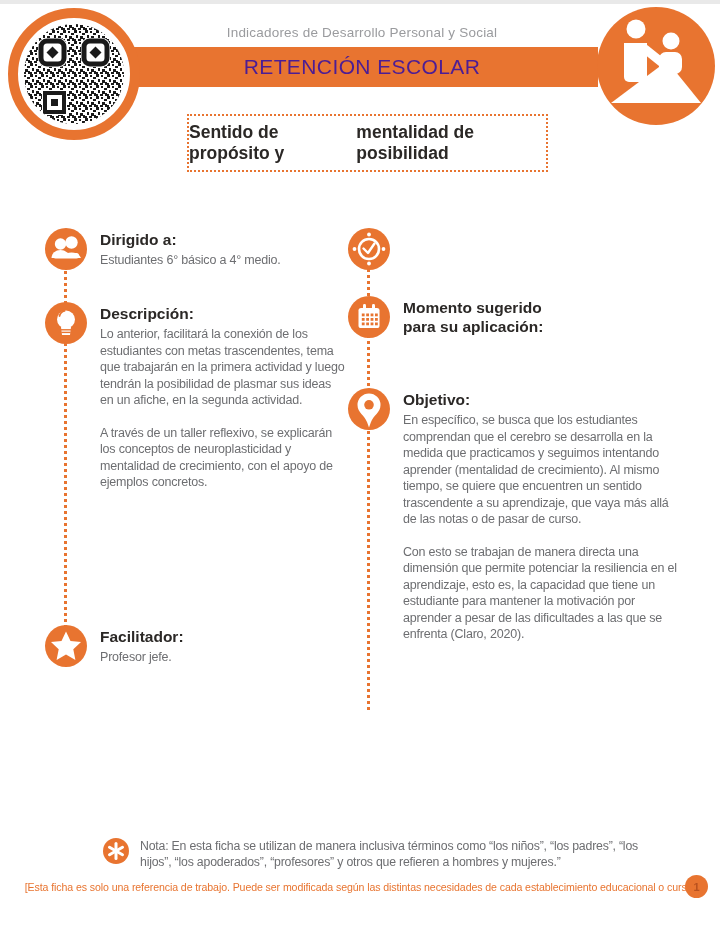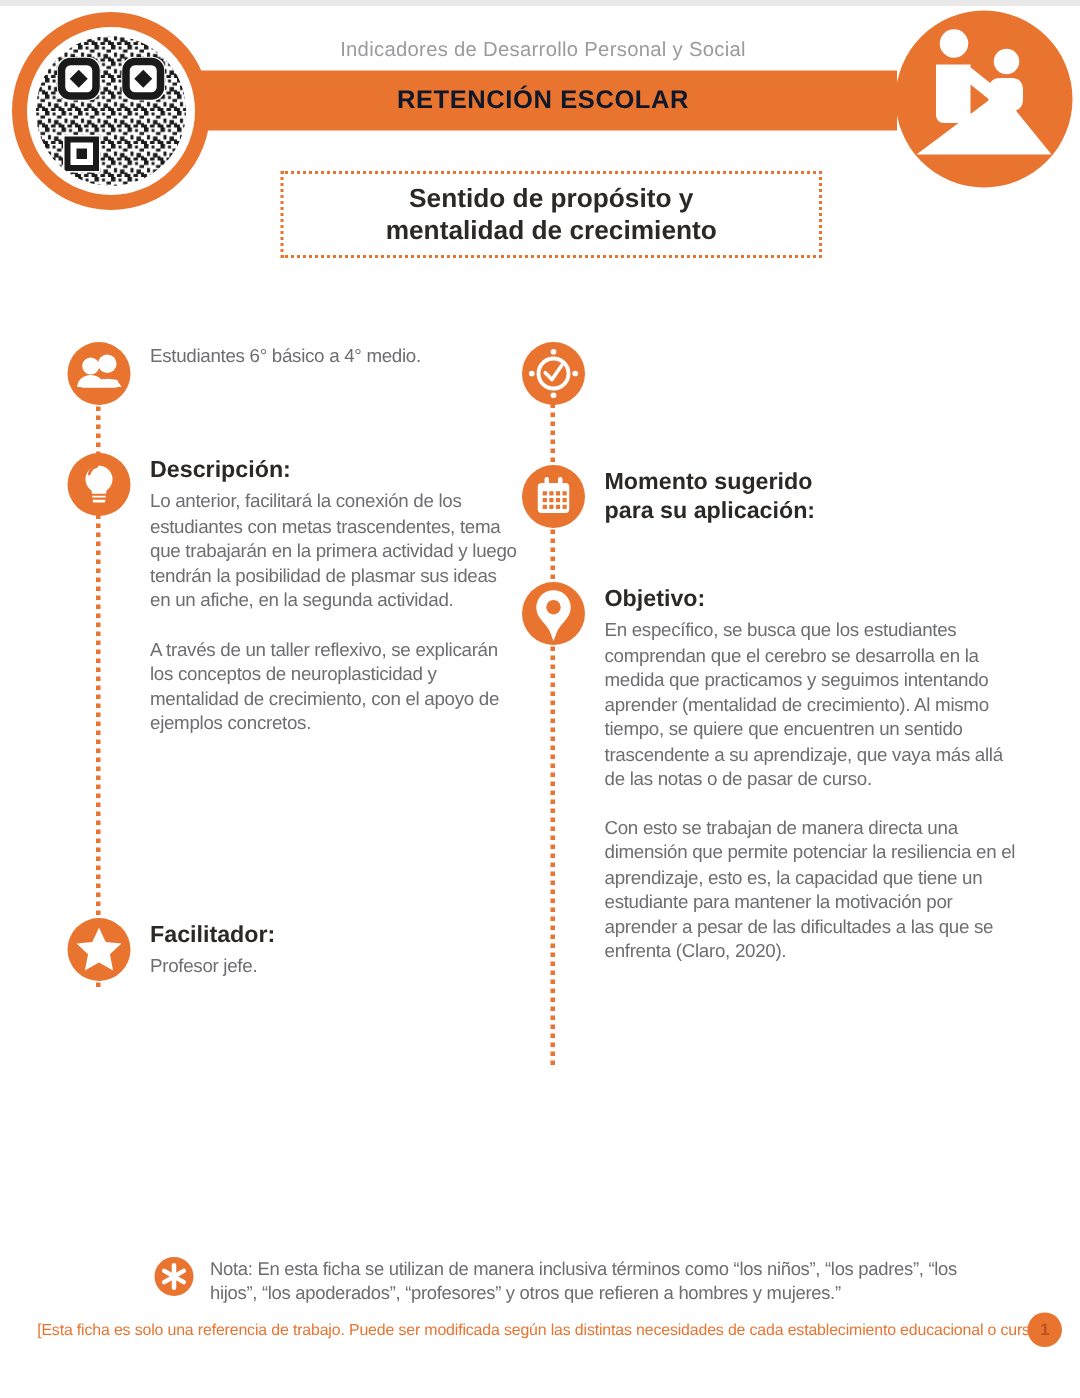--- a/index.html
+++ b/index.html
@@ -12,32 +12,32 @@
   
   .category-label {
     position:absolute; left:126px; top:21px; width:472px;
     text-align:center; font-size:13.5px; color:#9a9b9e; letter-spacing:.2px;
   }
   .banner {
     position:absolute; left:126px; top:43px; width:472px; height:40px;
     background:#E87430; display:flex; align-items:center; justify-content:center;
   }
   .banner-title {
-    color:#0f172a; font-weight:bold; font-size:17px; letter-spacing:.4px;
+    color:#4c1d95; font-weight:normal; font-size:21px; letter-spacing:.4px;
   }
   .qr-badge { position:absolute; left:8px; top:4px; width:132px; height:132px; z-index:3; }
   .header-badge {
     position:absolute; left:597px; top:3px; width:118px; height:118px;
     background:#E87430; border-radius:50%; z-index:3;
     display:flex; align-items:center; justify-content:center;
   }
   .title-box {
     position:absolute; left:187px; top:110px; width:361px; height:58px;
     border:2px dotted #E87430;
-    display:flex; flex-direction:column; align-items:center; justify-content:center;
+    display:flex; flex-direction:row; align-items:center; justify-content:center;
   }
   .title-box div { font-size:17.5px; font-weight:bold; color:#2b2826; line-height:21px; }
   
   .col { position:absolute; top:224px; }
   .col-left  { left:45px;  width:300px; }
   .col-right { left:348px; width:332px; }
   .dotline {
     position:absolute; left:19px; width:0; border-left:3px dotted #E87430; z-index:0;
   }
   .col-left  .dotline { top:30px; height:400px; }
@@ -135,37 +135,38 @@
       <circle cx="39" cy="22" r="9.5" fill="#ffffff"></circle>
       <path d="M27,36 h23 v34 a5 5 0 0 1 -5 5 h-13 a5 5 0 0 1 -5 -5 z" fill="#ffffff"></path>
       <line x1="48" y1="42" x2="68" y2="58" stroke="#ffffff" stroke-width="9" stroke-linecap="round"></line>
       <circle cx="74" cy="34" r="8.5" fill="#ffffff"></circle>
       <rect x="62" y="45" width="23" height="22" rx="7" fill="#ffffff"></rect>
     </svg>
   </div>
 
   <div class="title-box">
     <div>Sentido de propósito y</div>
-    <div>mentalidad de crecimiento</div>
+    <div>mentalidad de posibilidad</div>
   </div>
 
   <div class="col col-left">
     <div class="dotline"></div>
 
     <div class="section" style="top:0">
       <div class="icon-circle">
         <svg width="42" height="42" viewBox="0 0 42 42">
           <circle cx="26.5" cy="14.5" r="6.2" fill="#ffffff"></circle>
           <path d="M17,30 a10 8 0 0 1 19,0 z" fill="#ffffff"></path>
           <circle cx="15.5" cy="16" r="5.7" fill="#ffffff"></circle>
           <path d="M6.5,30 a9 8 0 0 1 18,0 z" fill="#ffffff"></path>
           <rect x="8" y="25" width="26" height="5.5" rx="2.5" fill="#ffffff"></rect>
         </svg>
       </div>
       <div class="sec-text">
+        <h3>Dirigido a:</h3>
         <p>Estudiantes 6° básico a 4° medio.</p>
       </div>
     </div>
 
     <div class="section" style="top:74px">
       <div class="icon-circle">
         <svg width="42" height="42" viewBox="0 0 42 42">
           <circle cx="21" cy="17.5" r="9" fill="#ffffff"></circle>
           <path d="M16,25 h10 l-1,8 h-8 z" fill="#ffffff"></path>
           <path d="M14.5,14 a7 7 0 0 1 5,-5" fill="none" stroke="#E87430" stroke-width="1.8" stroke-linecap="round"></path>
@@ -173,21 +174,21 @@
           <line x1="16.3" y1="30.4" x2="25.7" y2="30.4" stroke="#E87430" stroke-width="1.4"></line>
         </svg>
       </div>
       <div class="sec-text">
         <h3>Descripción:</h3>
         <p>Lo anterior, facilitará la conexión de los estudiantes con metas trascendentes, tema que trabajarán en la primera actividad y luego tendrán la posibilidad de plasmar sus ideas en un afiche, en la segunda actividad.</p>
         <p>A través de un taller reflexivo, se explicarán los conceptos de neuroplasticidad y mentalidad de crecimiento, con el apoyo de ejemplos concretos.</p>
       </div>
     </div>
 
-    <div class="section" style="top:384px">
+    <div class="section" style="top:397px">
       <div class="icon-circle">
         <svg width="42" height="42" viewBox="0 0 42 42">
           <polygon fill="#ffffff" points="21,6.5 25.5,16 36,17 28.3,24.2 30.4,35 21,29.6 11.6,35 13.7,24.2 6,17 16.5,16"></polygon>
         </svg>
       </div>
       <div class="sec-text">
         <h3>Facilitador:</h3>
         <p>Profesor jefe.</p>
       </div>
     </div>
@@ -202,21 +203,21 @@
           <circle cx="21" cy="21" r="10" fill="none" stroke="#ffffff" stroke-width="2.6"></circle>
           <polyline points="15.5,20.5 20,25 26.5,15.5" fill="none" stroke="#ffffff" stroke-width="2.4" stroke-linecap="round" stroke-linejoin="round"></polyline>
           <circle cx="21" cy="6.5" r="1.9" fill="#ffffff"></circle>
           <circle cx="35.5" cy="21" r="1.9" fill="#ffffff"></circle>
           <circle cx="21" cy="35.5" r="1.9" fill="#ffffff"></circle>
           <circle cx="6.5" cy="21" r="1.9" fill="#ffffff"></circle>
         </svg>
       </div>
     </div>
 
-    <div class="section" style="top:82px">
+    <div class="section" style="top:68px">
       <div class="icon-circle">
         <svg width="42" height="42" viewBox="0 0 42 42">
           <rect x="15" y="8" width="3" height="6" rx="1.4" fill="#ffffff"></rect>
           <rect x="24" y="8" width="3" height="6" rx="1.4" fill="#ffffff"></rect>
           <rect x="10.5" y="12" width="21" height="20" rx="2.6" fill="#ffffff"></rect>
           <g fill="#E87430">
             <rect x="13.8" y="17.5" width="2.8" height="2.8"></rect>
               <rect x="18.2" y="17.5" width="2.8" height="2.8"></rect>
               <rect x="22.6" y="17.5" width="2.8" height="2.8"></rect>
               <rect x="27" y="17.5" width="2.8" height="2.8"></rect>

